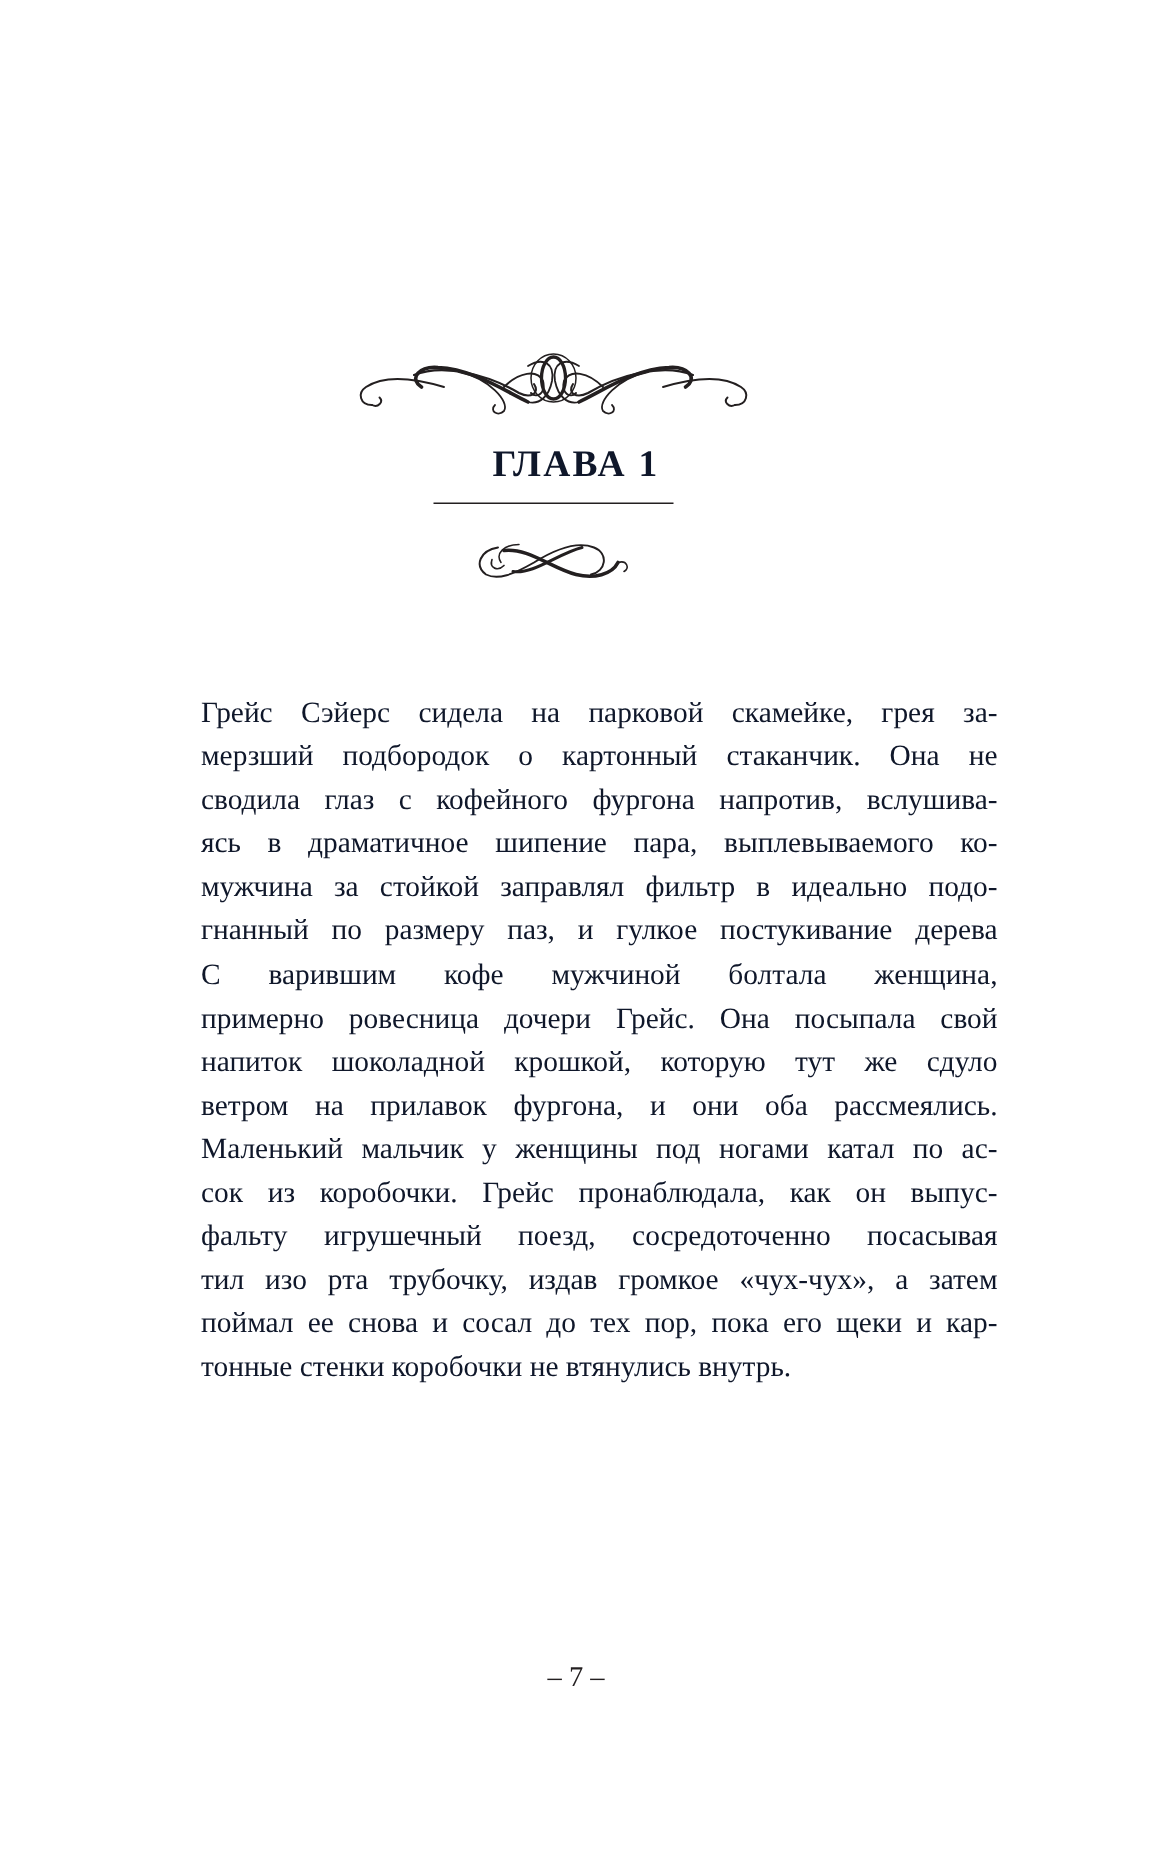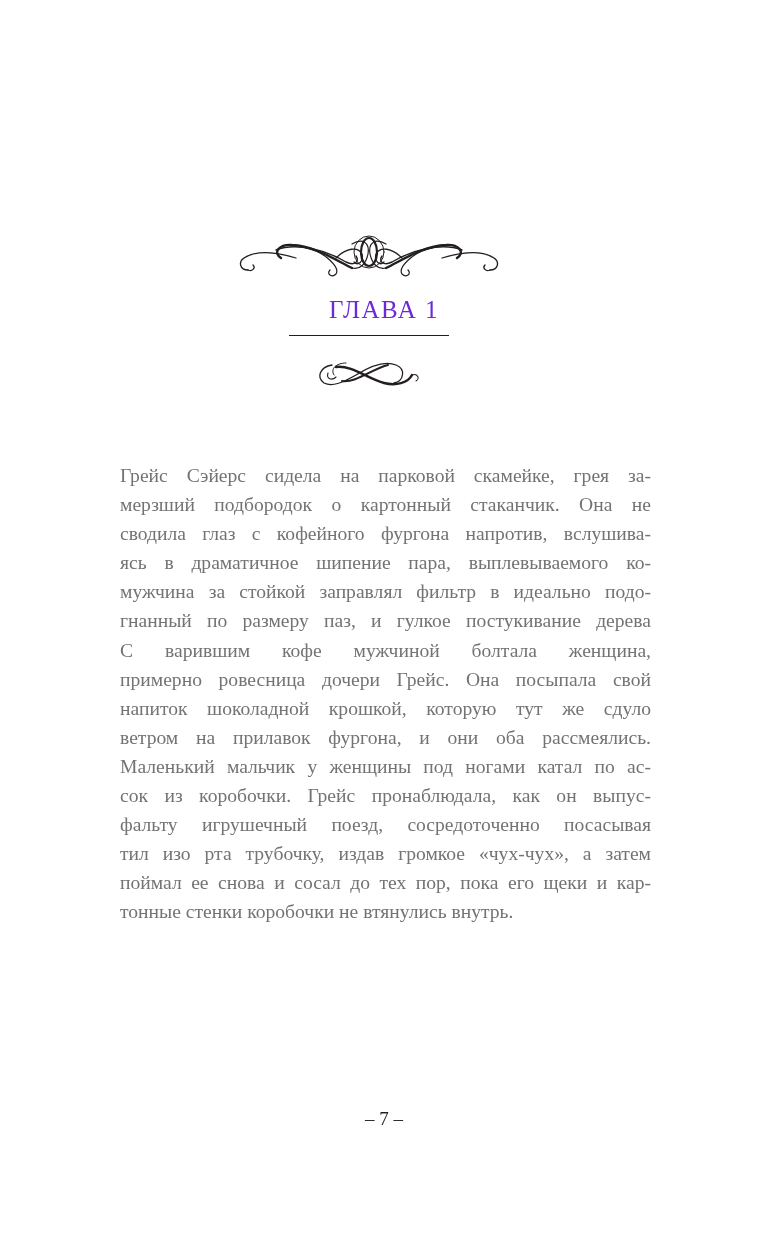--- a/index.html
+++ b/index.html
@@ -6,33 +6,33 @@
     body {
       width: 768px; height: 1241px; position: relative; overflow: hidden;
       font-family: "Liberation Serif", "DejaVu Serif", serif;
       color: #231f20;
     }
     .ornament-top {
       position: absolute; left: 236px; top: 232px; width: 266px; height: 48px;
     }
     .chapter-title {
       position: absolute; left: 0; width: 768px; top: 296px;
-      text-align: center; font-size: 25px; font-weight: normal; letter-spacing: 1.5px;
-      color: #6d28d9;
+      text-align: center; font-size: 25px; font-weight: bold; letter-spacing: 1.5px;
+      color: #0f172a;
     }
     .title-rule {
       position: absolute; left: 289px; top: 335px; width: 160px; height: 0;
       border-top: 1.3px solid #231f20;
     }
     .ornament-bottom {
       position: absolute; left: 312px; top: 357px; width: 112px; height: 32px;
     }
     .body-text {
-      position: absolute; left: 88px; top: 461px; width: 563px;
-      font-size: 19.6px; line-height: 29.1px; color: #737373;
+      position: absolute; left: 102px; top: 461px; width: 563px;
+      font-size: 19.6px; line-height: 29.1px; color: #0f172a;
     }
     .body-text p {
       margin: 0; text-indent: 32px; text-align: justify; text-align-last: left;
       hyphens: manual;
     }
     .body-text .line { display: block; text-align: justify; text-align-last: justify; }
     .body-text .line.last { text-align-last: left; }
     .body-text .line.first { text-indent: 32px; }
     .page-number {
       position: absolute; left: 0; width: 768px; top: 1108px; text-align: center;

